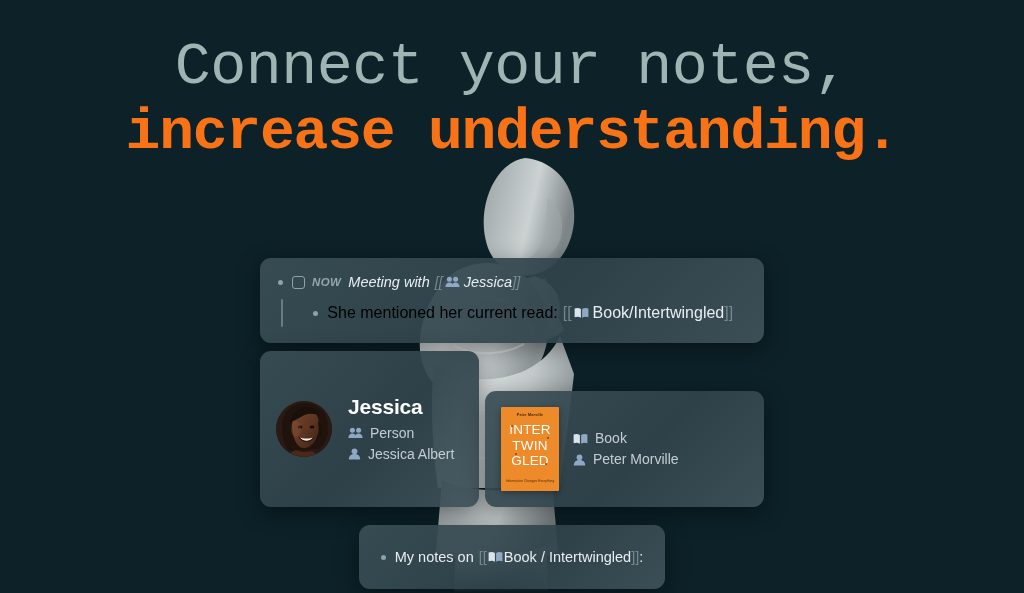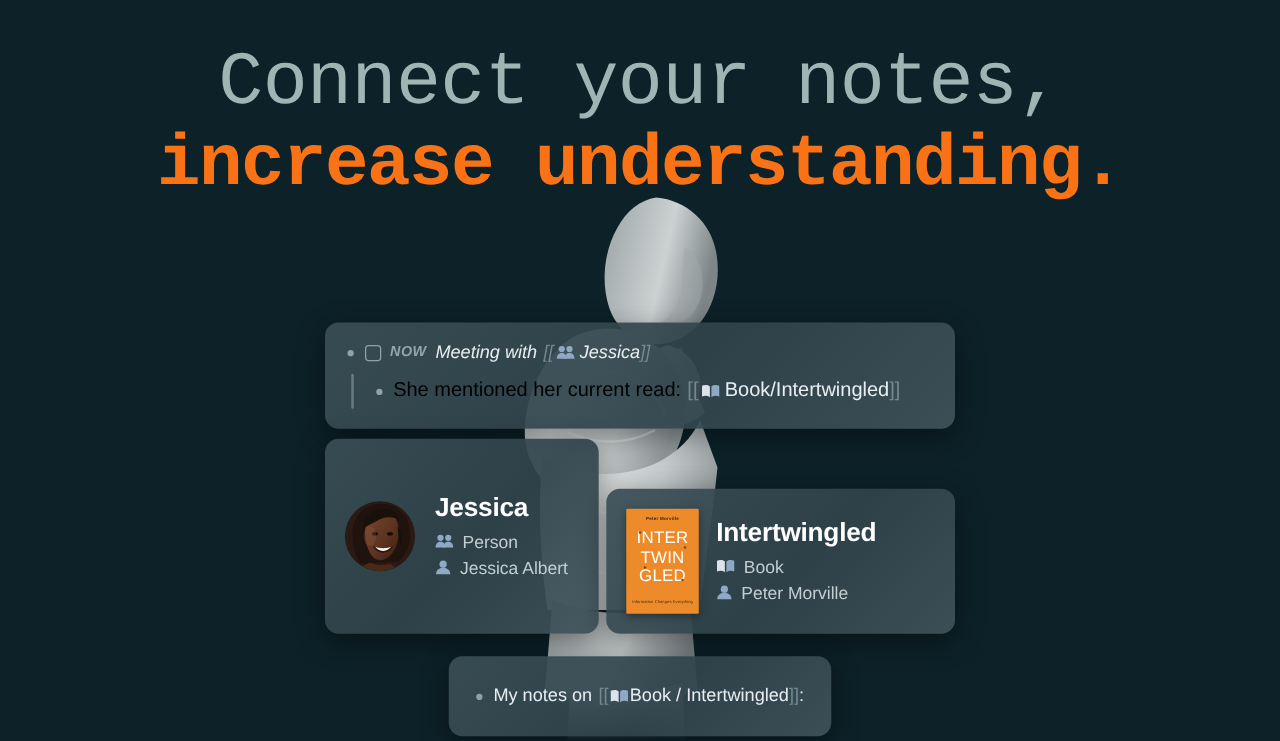--- a/index.html
+++ b/index.html
@@ -109,20 +109,21 @@
     opacity:0.75;
     border-radius:1px;
     flex:none;
     margin-right:18px;
     min-height:28px;
   }
   .sub-row{
     display:flex;
     align-items:center;
     flex:1;
+    justify-content:center;
   }
 
   .brk{ color:#8ba0a8; opacity:0.72; }
   .lnk{ color:#e8eef0; }
   .ico{ margin:0 4px 0 2px; display:inline-flex; align-items:center; }
 
   
   .entity-row{
     display:flex;
     gap:6px;
@@ -391,21 +392,20 @@
           <span>TWIN</span><br>
           <span>GLED</span>
         </div>
         <div class="bc-sub">Information Changes Everything</div>
         <span class="dot" style="left:10px;top:18px"></span>
         <span class="dot" style="left:46px;top:30px"></span>
         <span class="dot" style="left:14px;top:46px"></span>
         <span class="dot" style="left:44px;top:56px"></span>
       </div>
       <div class="entity-info">
-        <div class="entity-title">Intertwingled</div>
         <div class="entity-meta">
           <span class="ico">
             <svg width="15" height="12" viewBox="0 0 15 12" aria-hidden="true">
               <path d="M0.6 1.6 c2.2 -0.9 4.4 -0.9 6.3 0.5 v8.6 c-1.9 -1.3 -4.1 -1.3 -6.3 -0.5 z" fill="#dbe4ec"></path>
               <path d="M14.4 1.6 c-2.2 -0.9 -4.4 -0.9 -6.3 0.5 v8.6 c1.9 -1.3 4.1 -1.3 6.3 -0.5 z" fill="#8fa8c4"></path>
             </svg>
           </span>
           <span>Book</span>
         </div>
         <div class="entity-meta">

